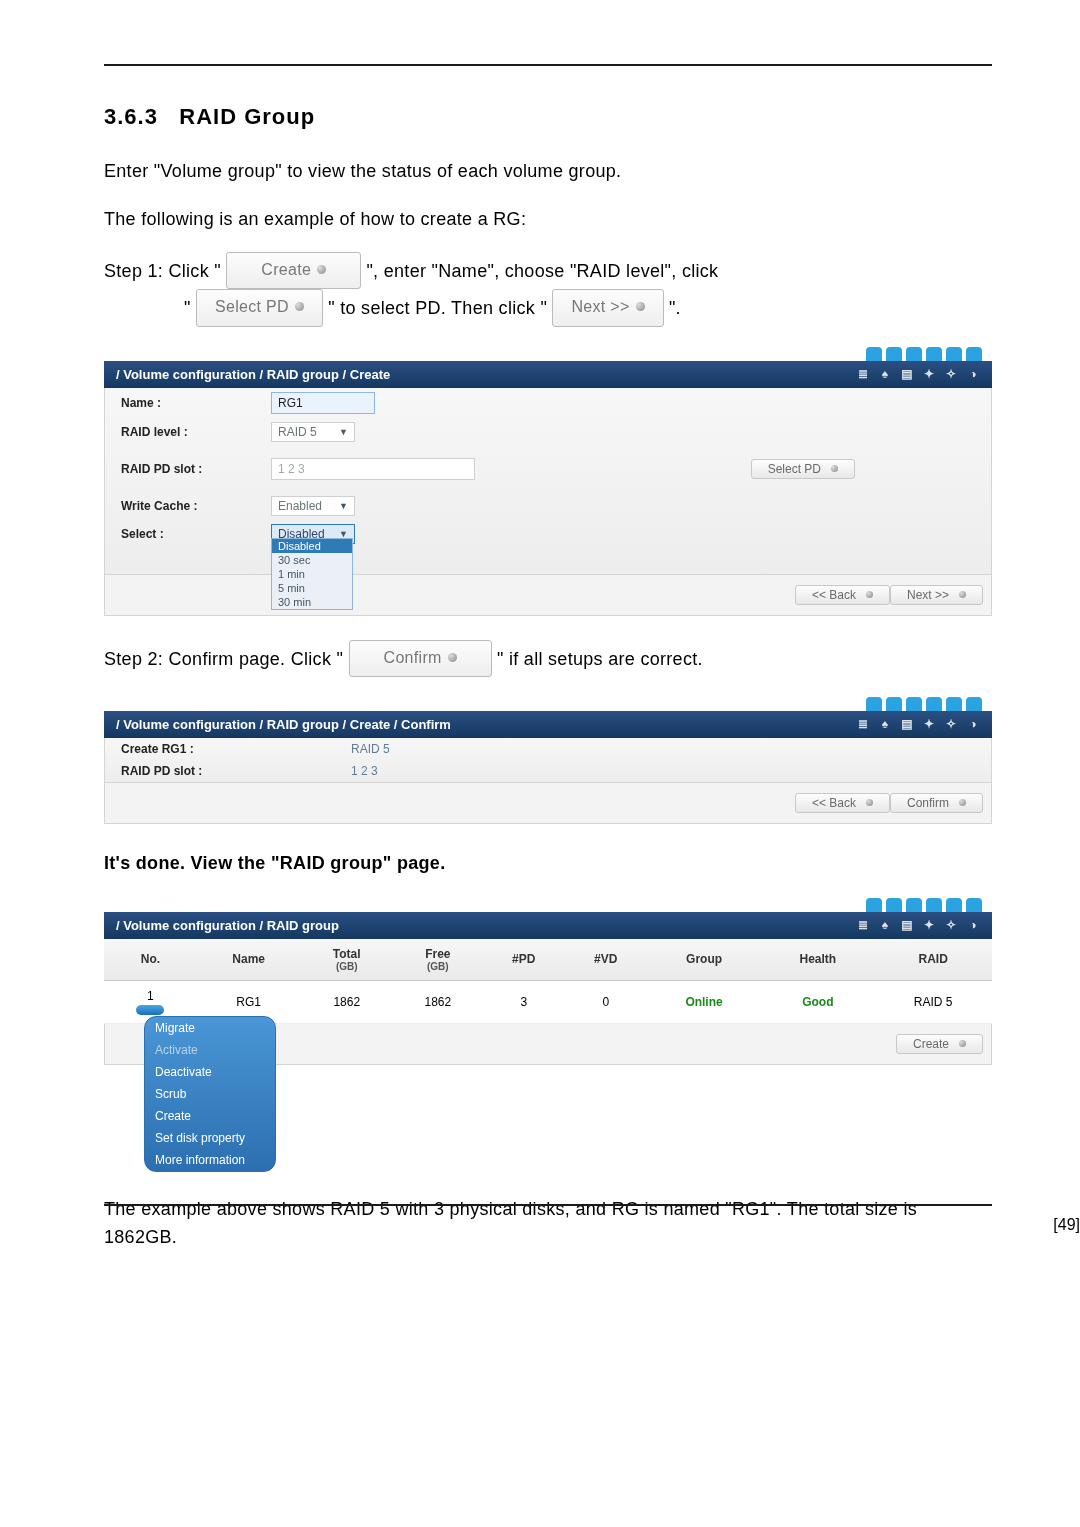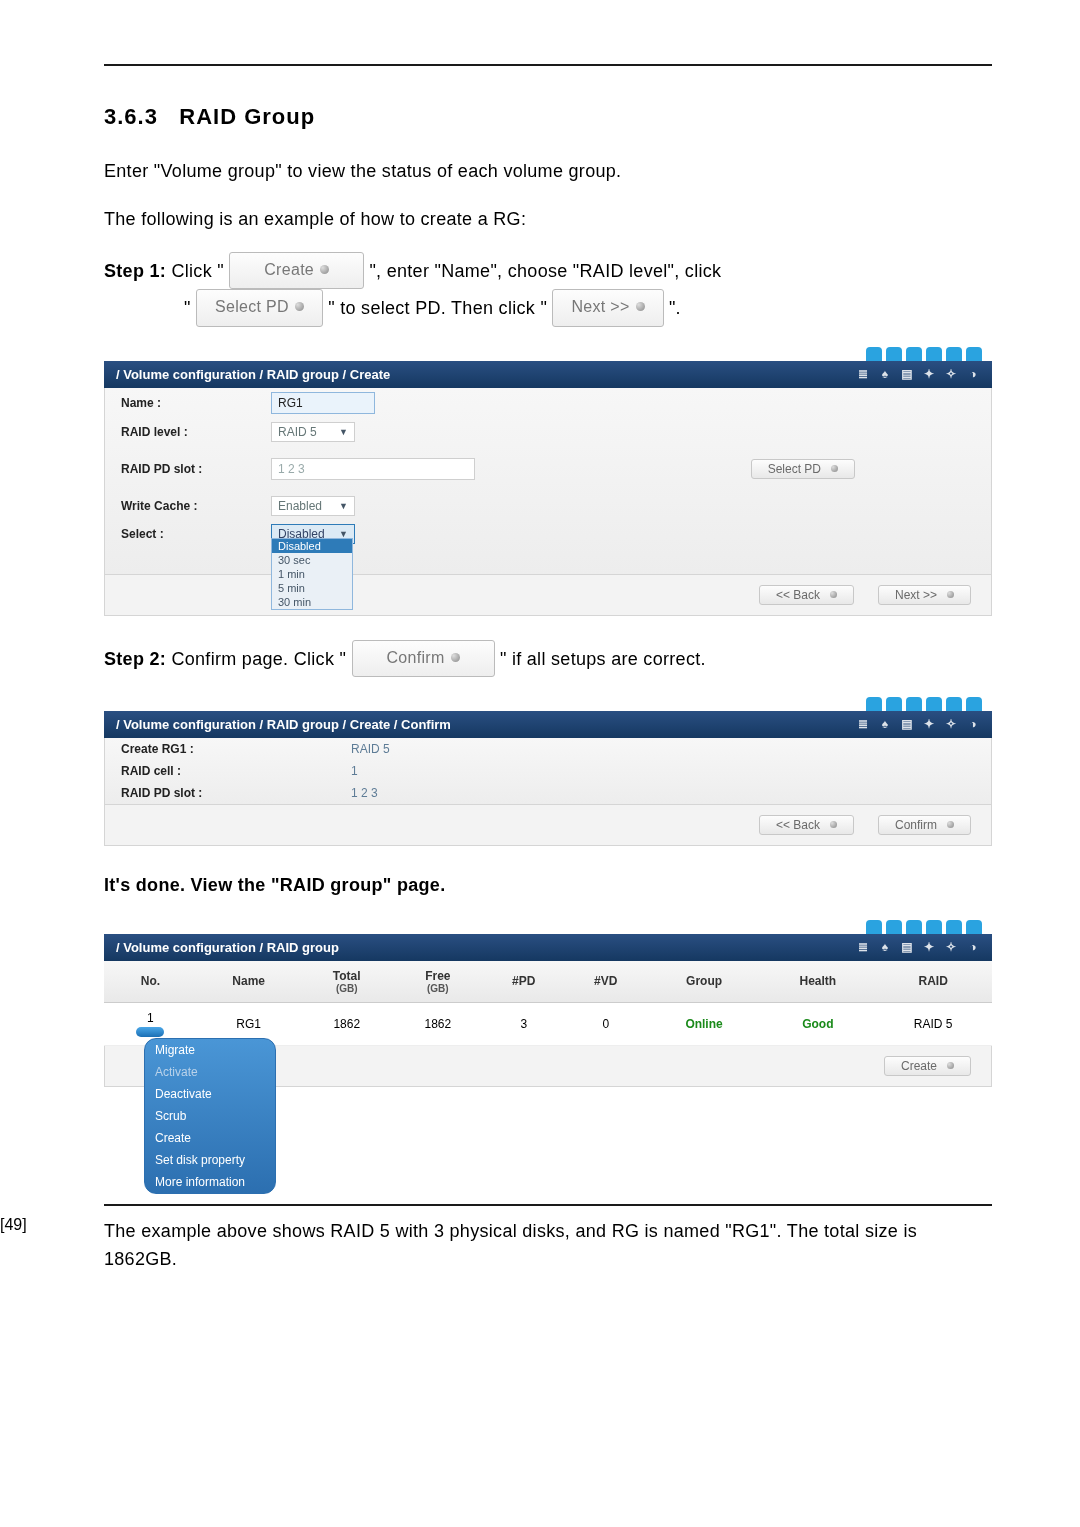--- a/index.html
+++ b/index.html
@@ -14,25 +14,25 @@
   }
   .page {
     position: relative;
     box-sizing: border-box;
     width: 1080px;
     height: 1276px;
     padding: 64px 88px 40px 104px;
   }
   .top-rule { border: none; border-top: 2px solid #1a1a1a; margin: 0 0 38px 0; }
   .bottom-rule { border: none; border-top: 2px solid #1a1a1a; margin: 0; position: absolute; left: 104px; right: 88px; bottom: 70px; }
-  .page-num { position: absolute; left: 0; right: 0; bottom: 42px; text-align: left; font-size: 16px; }
+  .page-num { position: absolute; left: 0; right: 0; bottom: 42px; text-align: right; font-size: 16px; }
   h3.section { font-size: 22px; letter-spacing: 1px; font-weight: bold; margin: 8px 0 28px 0; }
   p.body { font-size: 18px; line-height: 1.55; margin: 0 0 20px 0; letter-spacing: .3px; }
   p.step { font-size: 18px; line-height: 1.9; margin: 0 0 12px 0; letter-spacing: .3px; }
-  .step strong { font-weight: bold; }
+  .step strong { font-weight: normal; }
   .indent { margin-left: 60px; }
   .indent2 { margin-left: 80px; }
 
   
   .btn-inline {
     display: inline-block;
     border: 1px solid #bbb;
     border-radius: 3px;
     background: linear-gradient(#fdfdfd, #eee);
     color: #777;
@@ -98,21 +98,21 @@
   }
   .sel-box.hl { border-color: #2e7bb8; background: #dceaf5; color: #346; }
   .sel-caret { font-size: 9px; color: #456; }
   .mini-btn {
     border: 1px solid #c8c8c8; border-radius: 3px;
     background: linear-gradient(#fdfdfd,#e8e8e8);
     color: #6a6a6a; font-size: 12px; padding: 2px 16px;
     display: inline-flex; align-items: center; gap: 10px;
   }
   .mini-btn .d { width:7px;height:7px;border-radius:50%;background:radial-gradient(circle at 30% 30%,#ddd,#888); }
-  .navbar { display:flex; justify-content:flex-end; gap: 24px; padding: 10px 20px; background:#f3f3f3; border:1px solid #d5d5d5; border-top:none; font-size:12px; }
+  .navbar { display:flex; justify-content:flex-end; padding: 10px 8px; background:#f3f3f3; border:1px solid #d5d5d5; border-top:none; font-size:12px; }
 
   .dd-open {
     position: absolute; margin-top: -2px;
     border: 1px solid #8fb7dd; background:#eaf0f6; font-size:11px; color:#456;
     width: 80px;
   }
   .dd-open div { padding: 1px 6px; }
   .dd-open .hi { background:#2e7bb8; color:#fff; }
 
   
@@ -281,24 +281,20 @@
         <span class="ic">▤</span>
         <span class="ic">✦</span>
         <span class="ic">✧</span>
         <span class="ic">◑</span>
       </span>
     </div>
     <div class="panel-body">
       <div class="kv-row">
           <span class="k" style="width:230px">Create RG1 :</span>
           <span class="v">RAID 5</span>
-        </div>
-      <div class="kv-row">
-          <span class="k" style="width:230px">RAID cell :</span>
-          <span class="v">1</span>
         </div>
       <div class="kv-row">
           <span class="k" style="width:230px">RAID PD slot :</span>
           <span class="v">1 2 3</span>
         </div>
     </div>
     <div class="navbar">
       <span class="mini-btn">
           <span>&lt;&lt; Back</span>
           <span class="d"></span>

